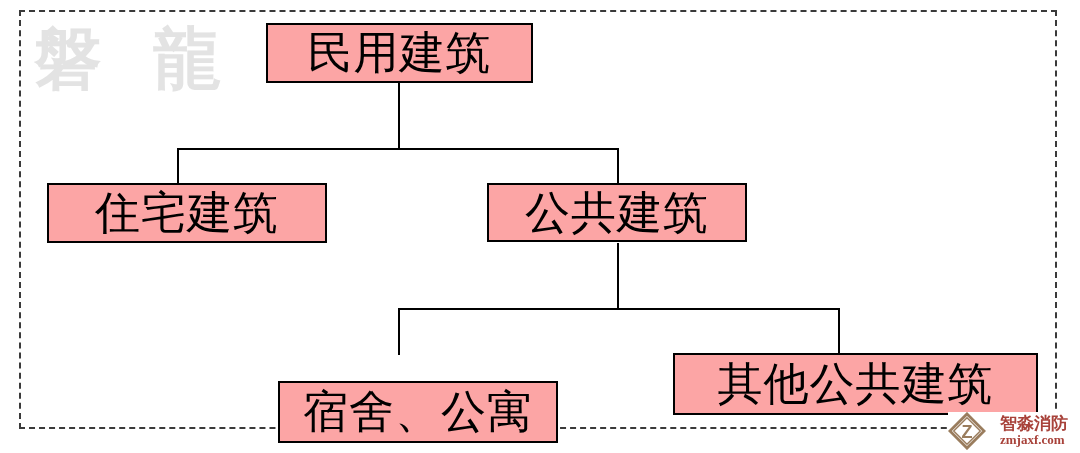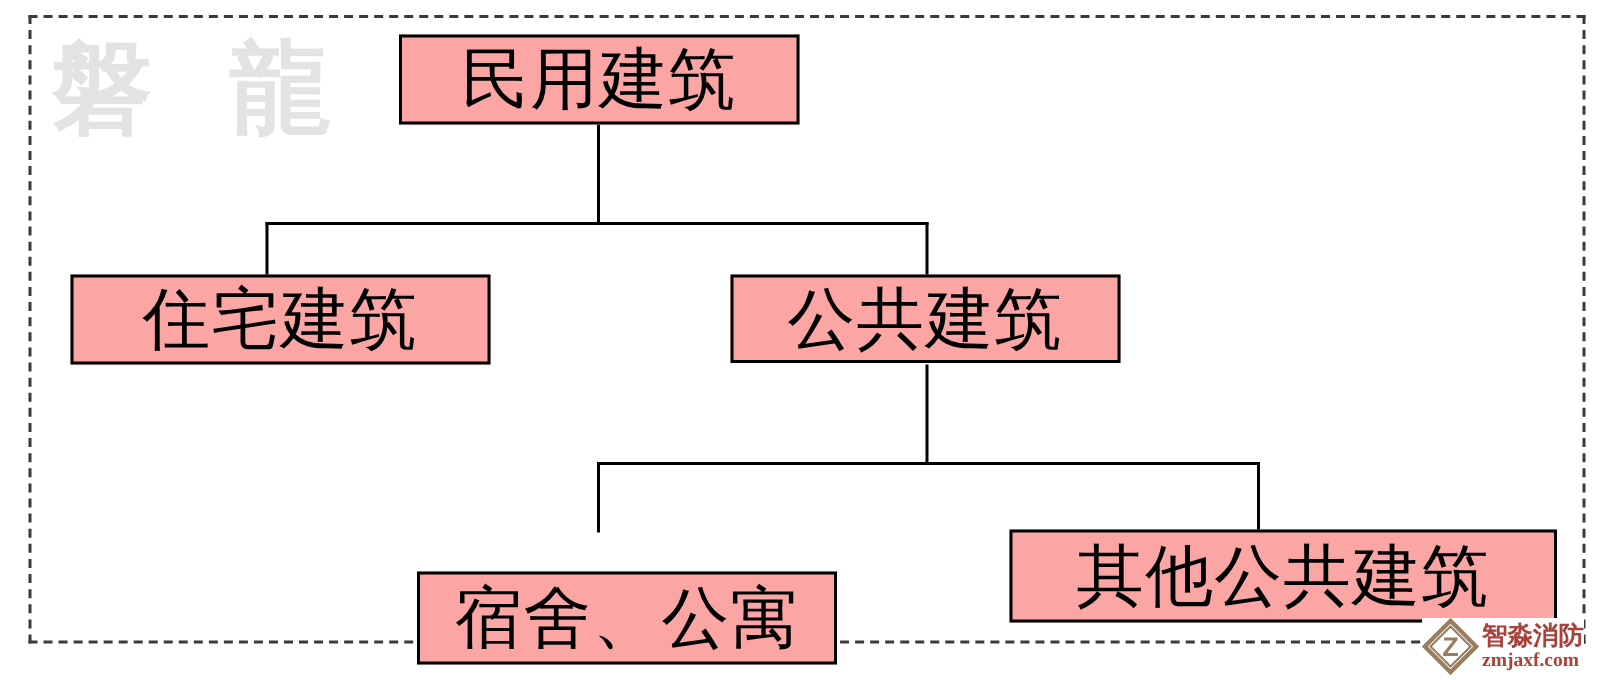--- a/index.html
+++ b/index.html
@@ -70,21 +70,21 @@
   .line-dorm-down   { left: 398px; top: 308px; height: 47px; }
   .line-other-down  { left: 838px; top: 308px; height: 47px; }
   .logo {
     position: absolute;
     left: 948px; top: 412px;
     display: flex;
     align-items: center;
     background: #ffffff;
   }
   .logo-icon { width: 38px; height: 38px; flex: 0 0 auto; }
-  .logo-text { margin-left: 2px; line-height: 1.05; }
+  .logo-text { margin-left: 14px; line-height: 1.05; }
   .logo-name {
     font-size: 17px;
     font-weight: bold;
     color: #a8423a;
     white-space: nowrap;
   }
   .logo-url {
     font-size: 13px;
     font-weight: bold;
     font-family: Liberation Serif, serif;

